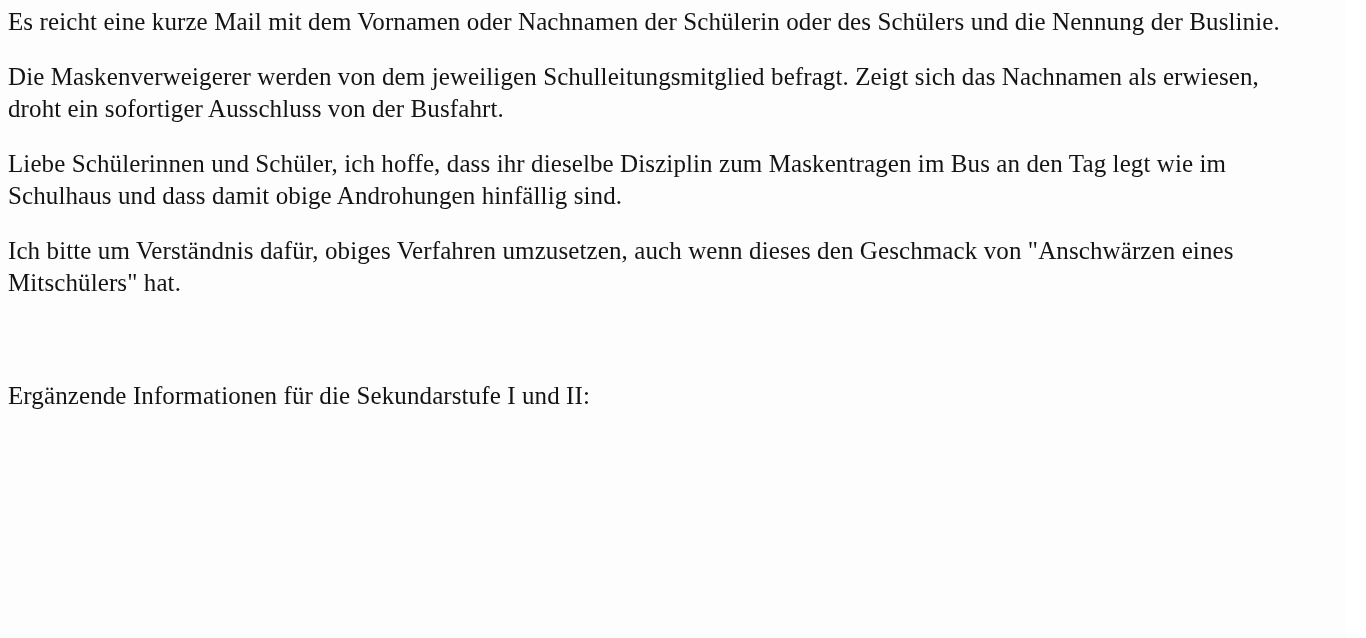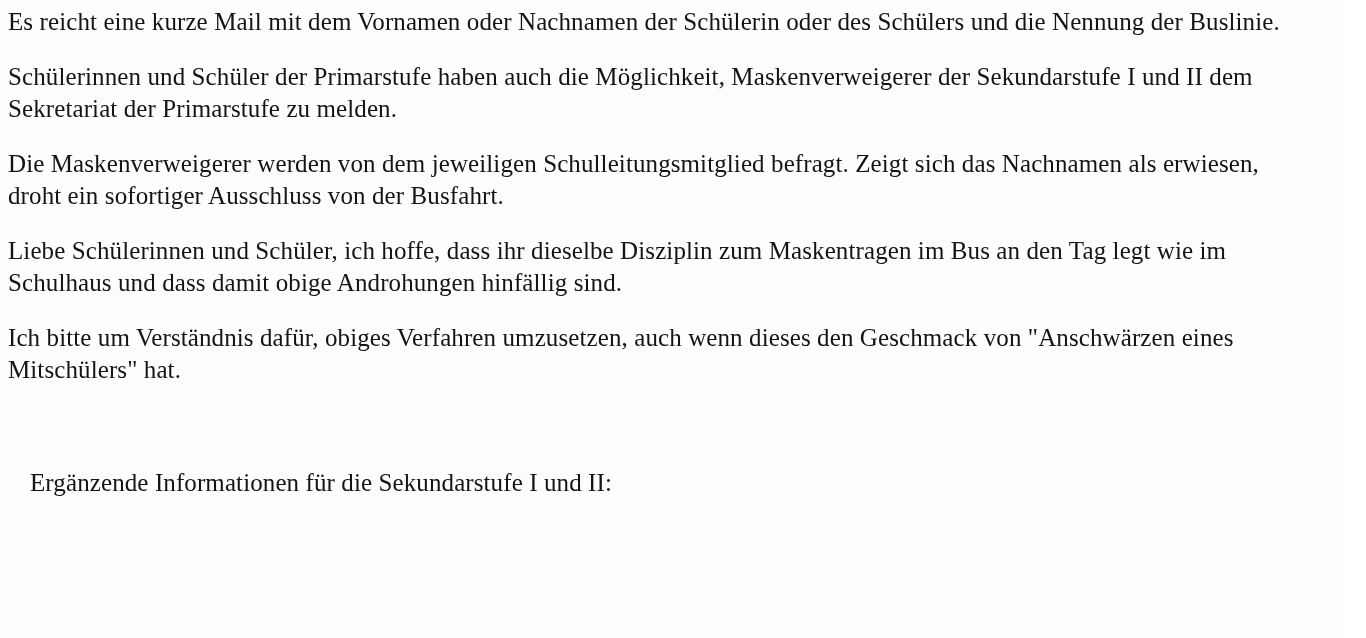--- a/index.html
+++ b/index.html
@@ -26,34 +26,32 @@
     font-size: 25px;
     line-height: 1.30;
     letter-spacing: 0.1px;
     margin: 0 0 22px 0;
     text-align: left;
     color: #141414;
     max-width: 1330px;
   }
   .para:last-child {
     margin-bottom: 0;
-    margin-left: 22px;
   }
   .spacer {
     height: 58px;
   }
 </style>
 </head>
 <body>
 
 <div class="page">
 
   <p class="para">Es reicht eine kurze Mail mit dem Vornamen oder Nachnamen der Schülerin oder des Schülers und die Nennung der Buslinie.</p>
 
-  <p class="para">Schülerinnen und Schüler der Primarstufe haben auch die Möglichkeit, Maskenverweigerer der Sekundarstufe I und II dem Sekretariat der Primarstufe zu melden.</p>
 
   <p class="para">Die Maskenverweigerer werden von dem jeweiligen Schulleitungsmitglied befragt. Zeigt sich das Nachnamen als erwiesen, droht ein sofortiger Ausschluss von der Busfahrt.</p>
 
   <p class="para">Liebe Schülerinnen und Schüler, ich hoffe, dass ihr dieselbe Disziplin zum Maskentragen im Bus an den Tag legt wie im Schulhaus und dass damit obige Androhungen hinfällig sind.</p>
 
   <p class="para">Ich bitte um Verständnis dafür, obiges Verfahren umzusetzen, auch wenn dieses den Geschmack von "Anschwärzen eines Mitschülers" hat.</p>
 
   <div class="spacer"></div>
 
   <p class="para">Ergänzende Informationen für die Sekundarstufe I und II:</p>

